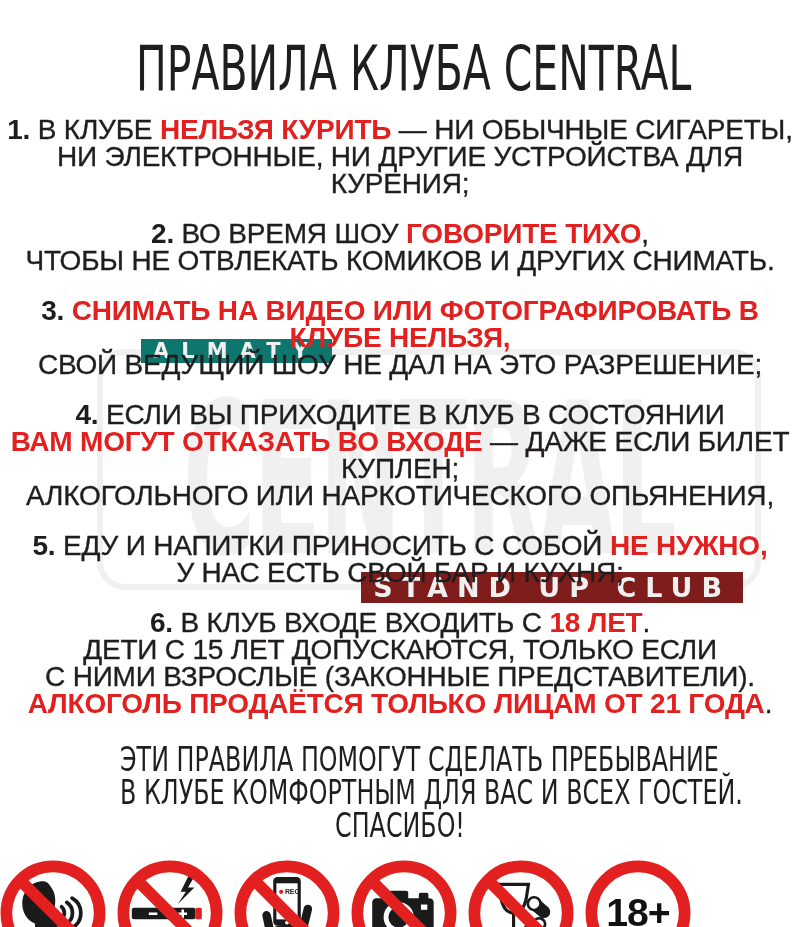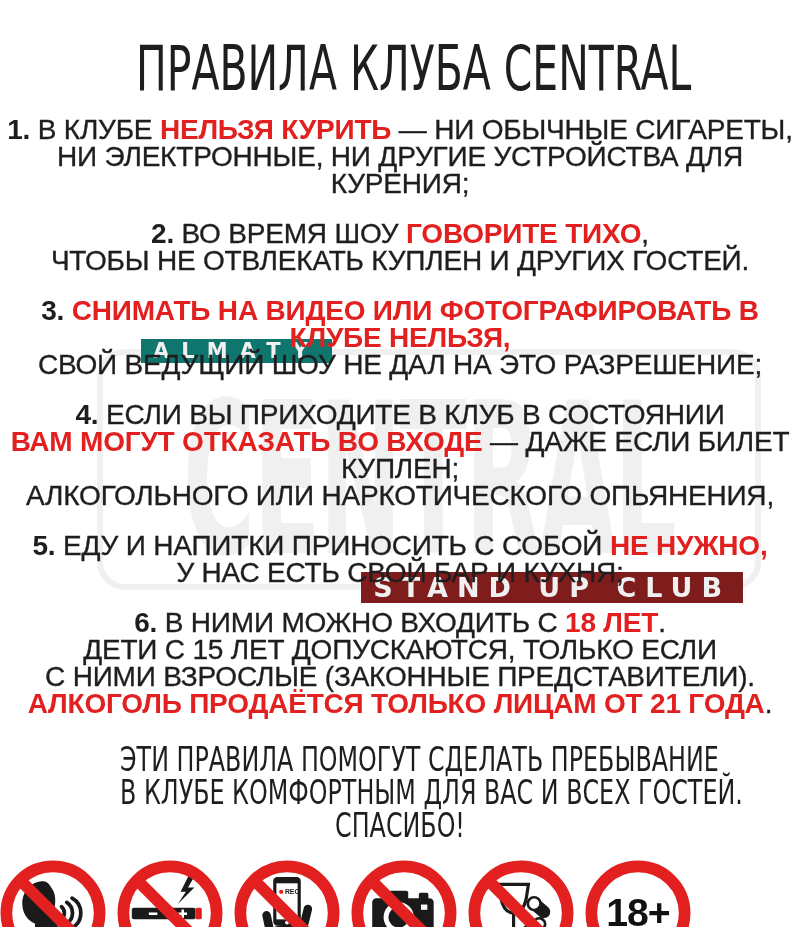--- a/index.html
+++ b/index.html
@@ -81,37 +81,37 @@
 
     <h1 class="cond title">ПРАВИЛА КЛУБА CENTRAL</h1>
 
     <div class="rules">
         <p class="rule">
           <span class="ln"><span class="seg-num">1. </span><span class="seg-p">В КЛУБЕ </span><span class="seg-r">НЕЛЬЗЯ КУРИТЬ</span><span class="seg-p"> — НИ ОБЫЧНЫЕ СИГАРЕТЫ,</span></span>
           <span class="ln"><span class="seg-p">НИ ЭЛЕКТРОННЫЕ, НИ ДРУГИЕ УСТРОЙСТВА ДЛЯ КУРЕНИЯ;</span></span>
         </p>
         <p class="rule">
           <span class="ln"><span class="seg-num">2. </span><span class="seg-p">ВО ВРЕМЯ ШОУ </span><span class="seg-r">ГОВОРИТЕ ТИХО</span><span class="seg-p">,</span></span>
-          <span class="ln"><span class="seg-p">ЧТОБЫ НЕ ОТВЛЕКАТЬ КУПЛЕН И ДРУГИХ ГОСТЕЙ.</span></span>
+          <span class="ln"><span class="seg-p">ЧТОБЫ НЕ ОТВЛЕКАТЬ КОМИКОВ И ДРУГИХ СНИМАТЬ.</span></span>
         </p>
         <p class="rule">
           <span class="ln"><span class="seg-num">3. </span><span class="seg-r">СНИМАТЬ НА ВИДЕО ИЛИ ФОТОГРАФИРОВАТЬ В КЛУБЕ НЕЛЬЗЯ</span><span class="seg-r">,</span></span>
           <span class="ln"><span class="seg-p">СВОЙ ВЕДУЩИЙ ШОУ НЕ ДАЛ НА ЭТО РАЗРЕШЕНИЕ;</span></span>
         </p>
         <p class="rule">
           <span class="ln"><span class="seg-num">4. </span><span class="seg-p">ЕСЛИ ВЫ ПРИХОДИТЕ В КЛУБ В СОСТОЯНИИ</span></span>
           <span class="ln"><span class="seg-r">ВАМ МОГУТ ОТКАЗАТЬ ВО ВХОДЕ</span><span class="seg-p"> — ДАЖЕ ЕСЛИ БИЛЕТ КУПЛЕН;</span></span>
           <span class="ln"><span class="seg-p">АЛКОГОЛЬНОГО ИЛИ НАРКОТИЧЕСКОГО ОПЬЯНЕНИЯ,</span></span>
         </p>
         <p class="rule">
           <span class="ln"><span class="seg-num">5. </span><span class="seg-p">ЕДУ И НАПИТКИ ПРИНОСИТЬ С СОБОЙ </span><span class="seg-r">НЕ НУЖНО</span><span class="seg-r">,</span></span>
           <span class="ln"><span class="seg-p">У НАС ЕСТЬ СВОЙ БАР И КУХНЯ;</span></span>
         </p>
         <p class="rule">
-          <span class="ln"><span class="seg-num">6. </span><span class="seg-p">В НИМИ МОЖНО ВХОДИТЬ С </span><span class="seg-r">18 ЛЕТ</span><span class="seg-p">.</span></span>
+          <span class="ln"><span class="seg-num">6. </span><span class="seg-p">В КЛУБ ВХОДЕ ВХОДИТЬ С </span><span class="seg-r">18 ЛЕТ</span><span class="seg-p">.</span></span>
           <span class="ln"><span class="seg-p">ДЕТИ С 15 ЛЕТ ДОПУСКАЮТСЯ, ТОЛЬКО ЕСЛИ</span></span>
           <span class="ln"><span class="seg-p">С НИМИ ВЗРОСЛЫЕ (ЗАКОННЫЕ ПРЕДСТАВИТЕЛИ).</span></span>
           <span class="ln"><span class="seg-r">АЛКОГОЛЬ ПРОДАЁТСЯ ТОЛЬКО ЛИЦАМ ОТ 21 ГОДА</span><span class="seg-p">.</span></span>
         </p>
       </div>
 
     <div class="footer-text">
         <div class="cond foot-ln">ЭТИ ПРАВИЛА ПОМОГУТ СДЕЛАТЬ ПРЕБЫВАНИЕ</div>
         <div class="cond foot-ln">В КЛУБЕ КОМФОРТНЫМ ДЛЯ ВАС И ВСЕХ ГОСТЕЙ.</div>
         <div class="cond foot-ln">СПАСИБО!</div>

